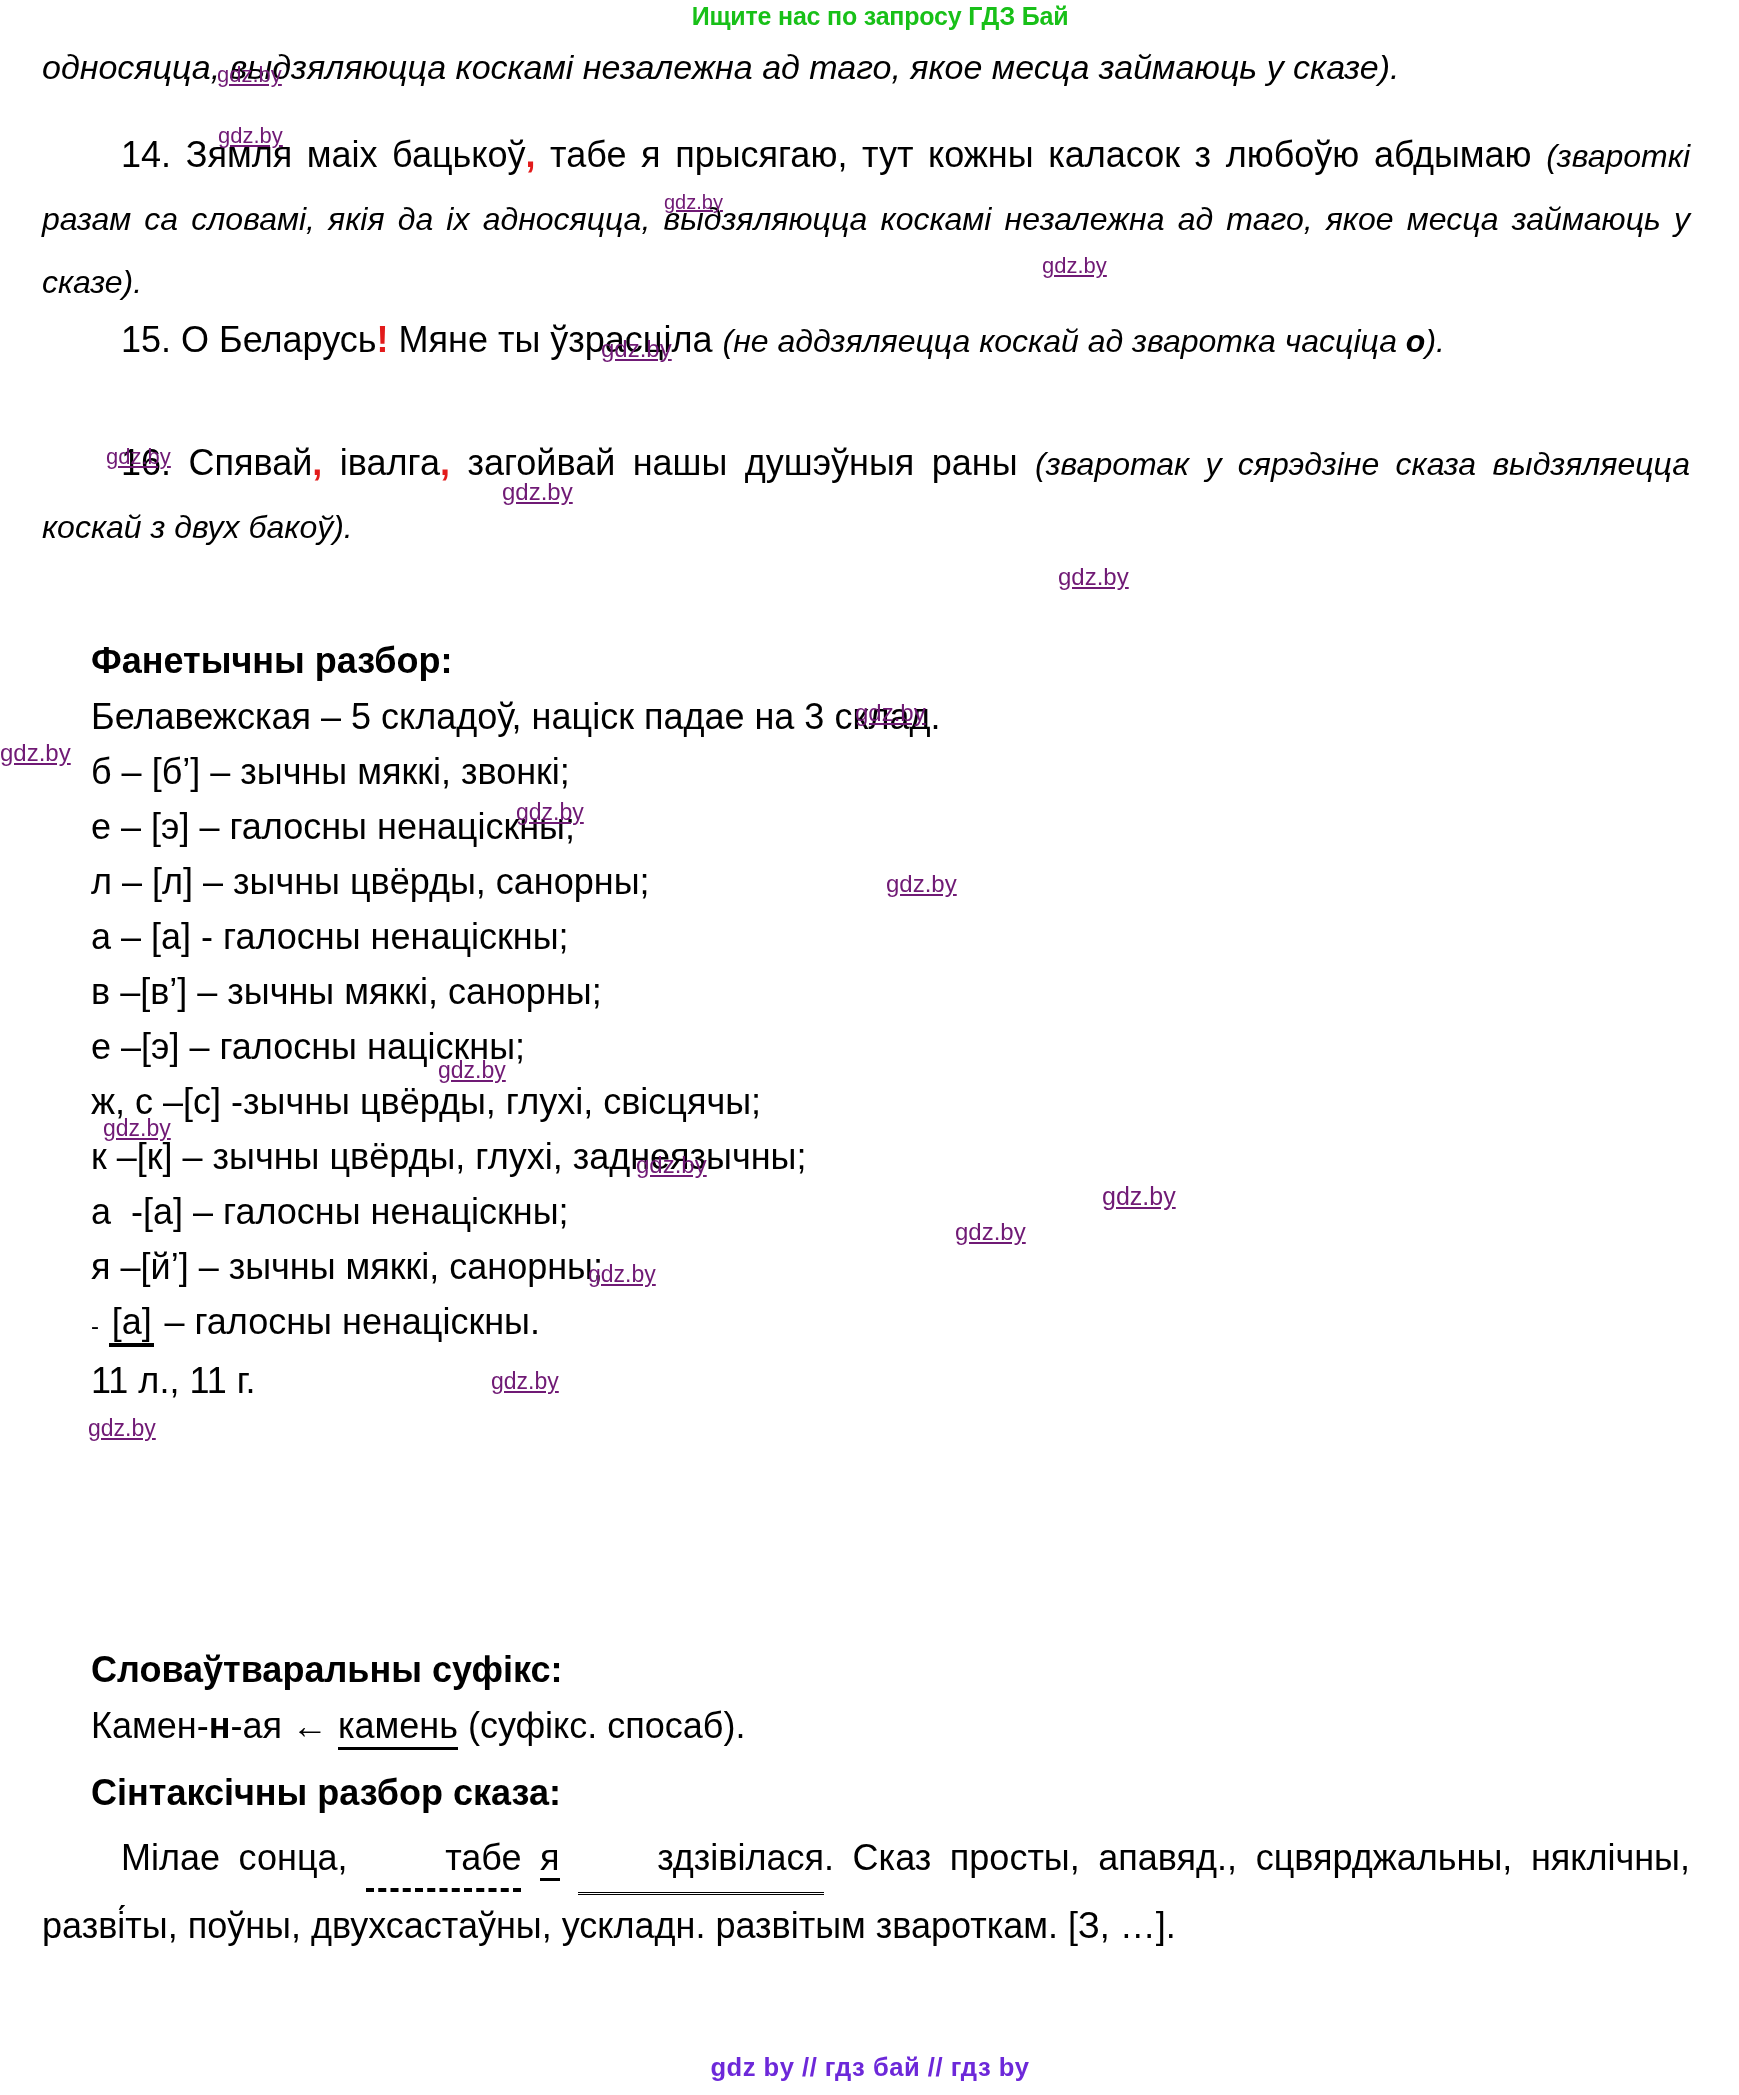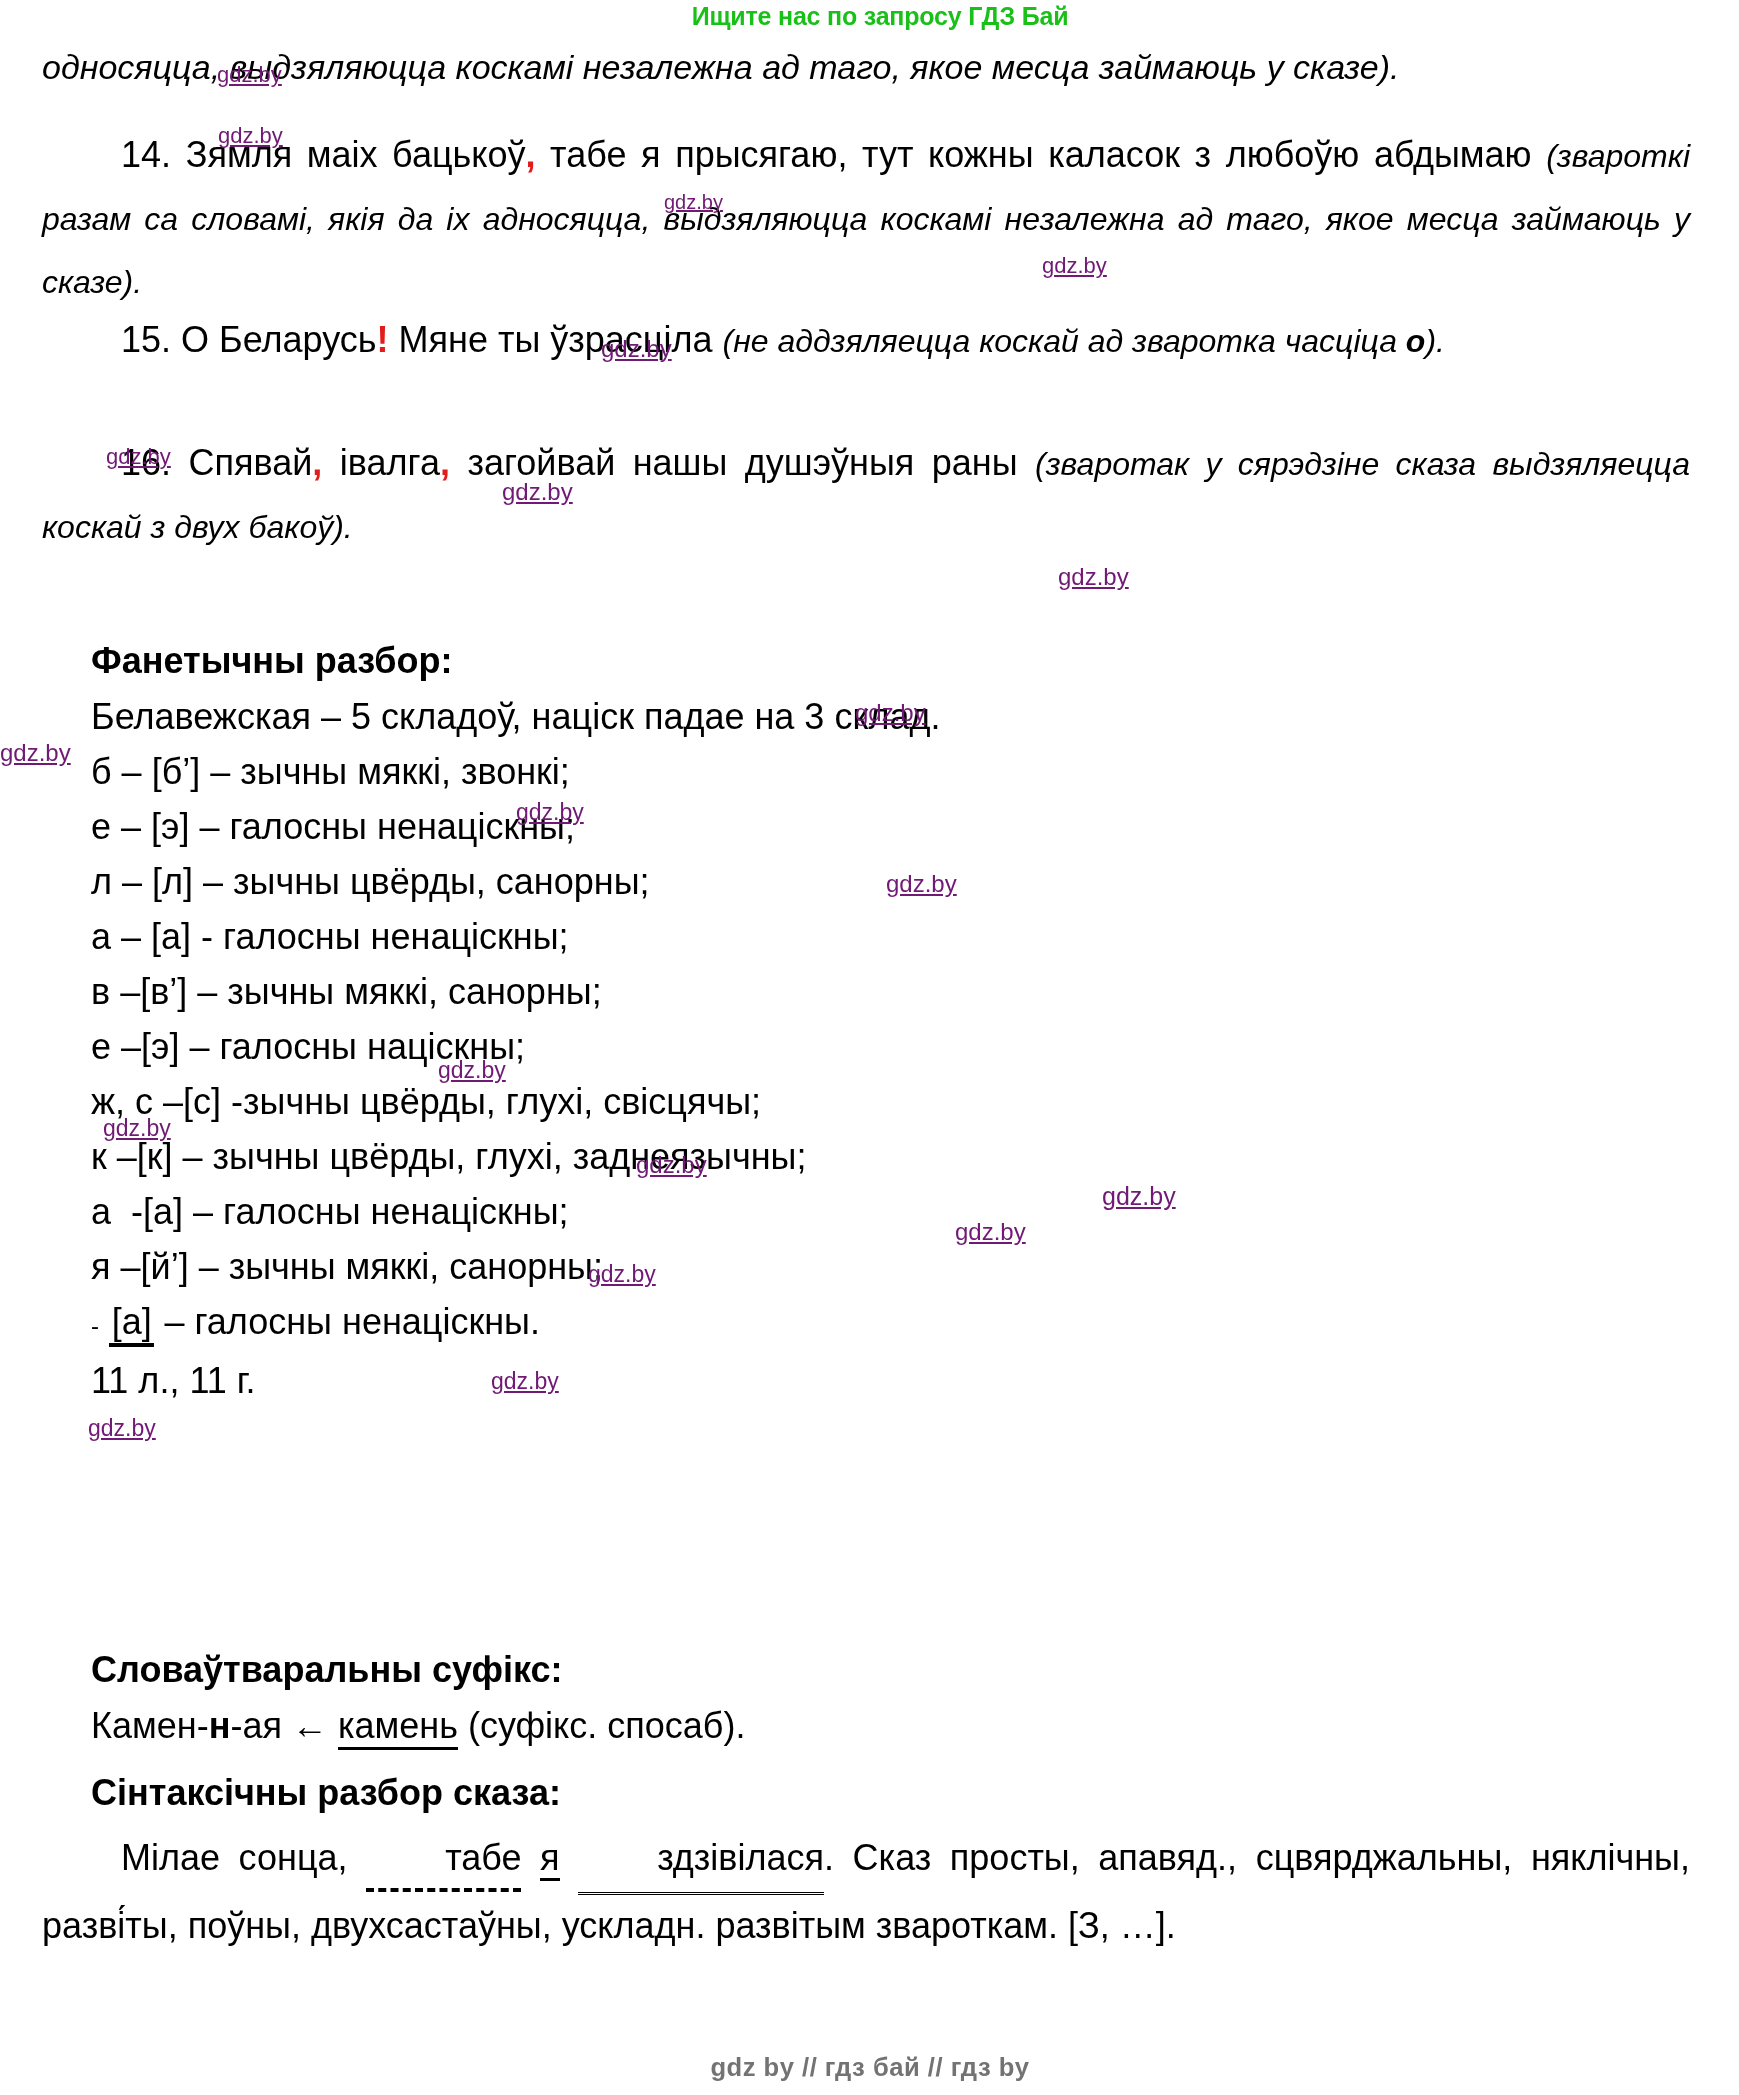--- a/index.html
+++ b/index.html
@@ -183,14 +183,14 @@
     <div class="wm" style="left: 438px; top: 1024px; font-size: 23px;">gdz.by</div>
     <div class="wm" style="left: 103px; top: 1082px; font-size: 23px;">gdz.by</div>
     <div class="wm" style="left: 636px; top: 1118px; font-size: 24px;">gdz.by</div>
     <div class="wm" style="left: 1102px; top: 1149px; font-size: 25px;">gdz.by</div>
     <div class="wm" style="left: 955px; top: 1185px; font-size: 24px;">gdz.by</div>
     <div class="wm" style="left: 588px; top: 1228px; font-size: 23px;">gdz.by</div>
     <div class="wm" style="left: 491px; top: 1335px; font-size: 23px;">gdz.by</div>
     <div class="wm" style="left: 88px; top: 1382px; font-size: 23px;">gdz.by</div>
   </div>
 
-<div class="promo-footer" style="color: #737373;">gdz by  //  гдз бай  //  гдз by</div>
+<div class="promo-footer" style="color: #6d28d9;">gdz by  //  гдз бай  //  гдз by</div>
 
 
 </body></html>

